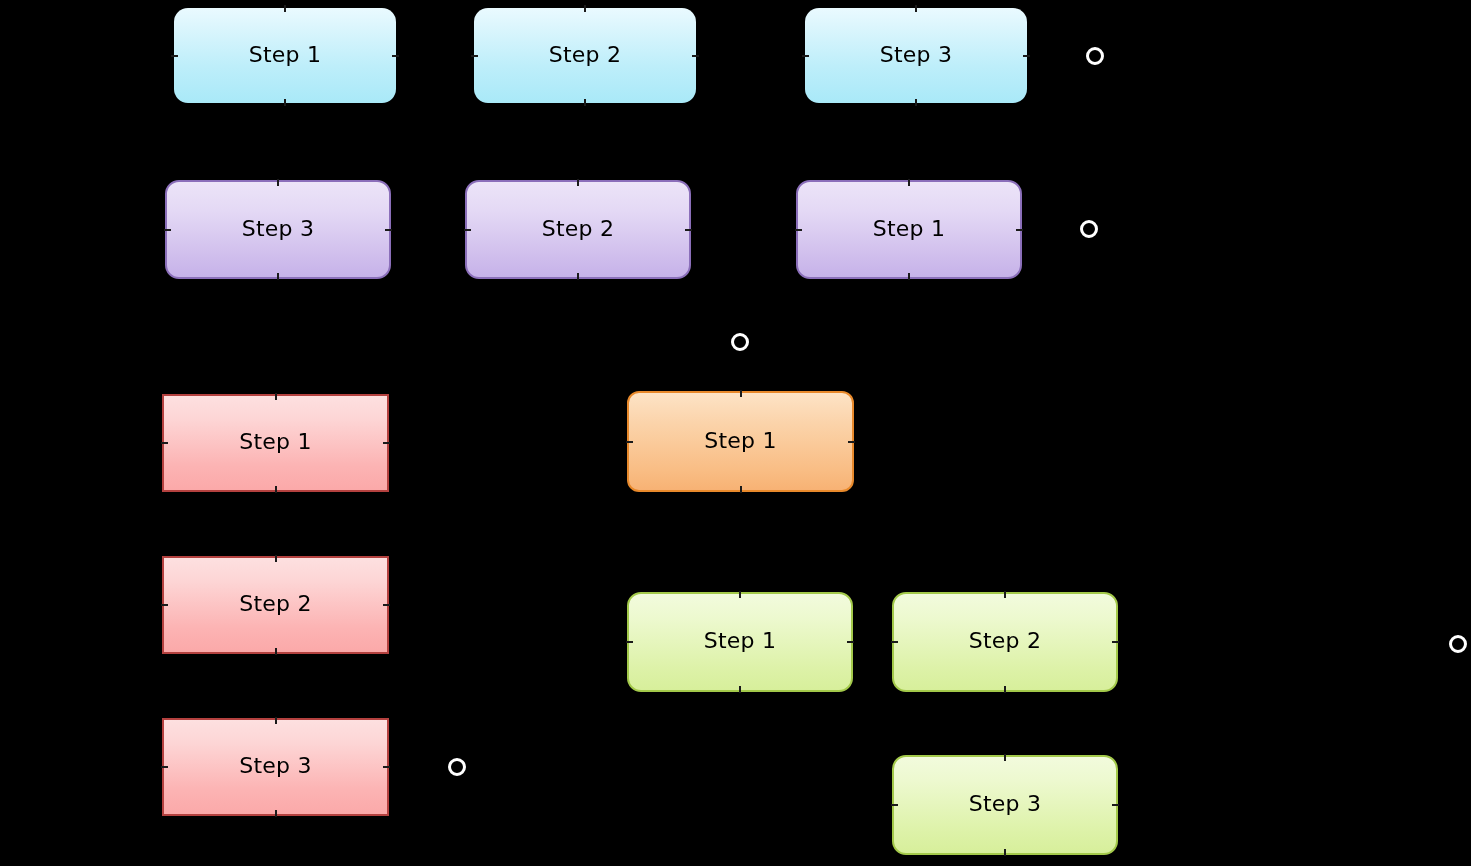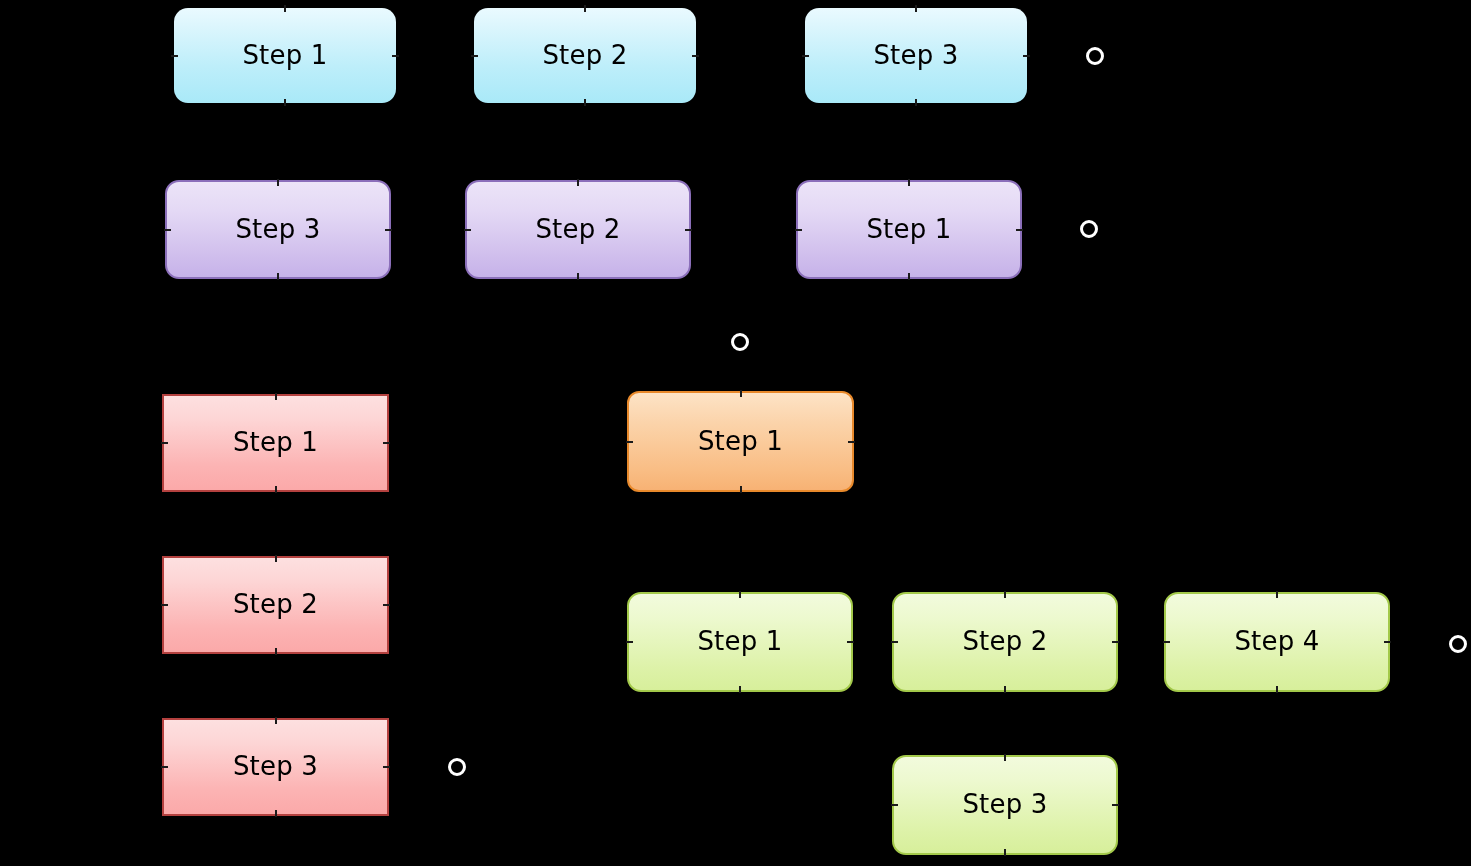--- a/index.html
+++ b/index.html
@@ -19,21 +19,21 @@
     background: #000000;
     overflow: hidden;
   }
   .node {
     position: absolute;
     display: flex;
     align-items: center;
     justify-content: center;
     text-align: center;
     color: #000000;
-    font-size: 26px;
+    font-size: 22px;
     line-height: 1;
     letter-spacing: 0.2px;
     white-space: nowrap;
   }
   .node .label {
     display: block;
     padding-bottom: 2px;
   }
 
   
@@ -173,27 +173,20 @@
       <i class="stub v" style="top: -3px; left: 50%; margin-left: -1px;"></i>
       <i class="stub v" style="bottom: -3px; left: 50%; margin-left: -1px;"></i>
     </div>
     <div class="node green" style="left: 892px; top: 592px; width: 226px; height: 100px;">
       <span class="label">Step 2</span>
       <i class="stub h" style="left: -3px; top: 50%; margin-top: -1px;"></i>
       <i class="stub h" style="right: -3px; top: 50%; margin-top: -1px;"></i>
       <i class="stub v" style="top: -3px; left: 50%; margin-left: -1px;"></i>
       <i class="stub v" style="bottom: -3px; left: 50%; margin-left: -1px;"></i>
     </div>
-    <div class="node green" style="left: 1164px; top: 592px; width: 226px; height: 100px;">
-      <span class="label">Step 4</span>
-      <i class="stub h" style="left: -3px; top: 50%; margin-top: -1px;"></i>
-      <i class="stub h" style="right: -3px; top: 50%; margin-top: -1px;"></i>
-      <i class="stub v" style="top: -3px; left: 50%; margin-left: -1px;"></i>
-      <i class="stub v" style="bottom: -3px; left: 50%; margin-left: -1px;"></i>
-    </div>
     <div class="node green" style="left: 892px; top: 755px; width: 226px; height: 100px;">
       <span class="label">Step 3</span>
       <i class="stub h" style="left: -3px; top: 50%; margin-top: -1px;"></i>
       <i class="stub h" style="right: -3px; top: 50%; margin-top: -1px;"></i>
       <i class="stub v" style="top: -3px; left: 50%; margin-left: -1px;"></i>
       <i class="stub v" style="bottom: -3px; left: 50%; margin-left: -1px;"></i>
     </div>
     <div class="endpoint" style="left: 1449px; top: 635px; width: 18px; height: 18px;"></div>
   </div>
 

